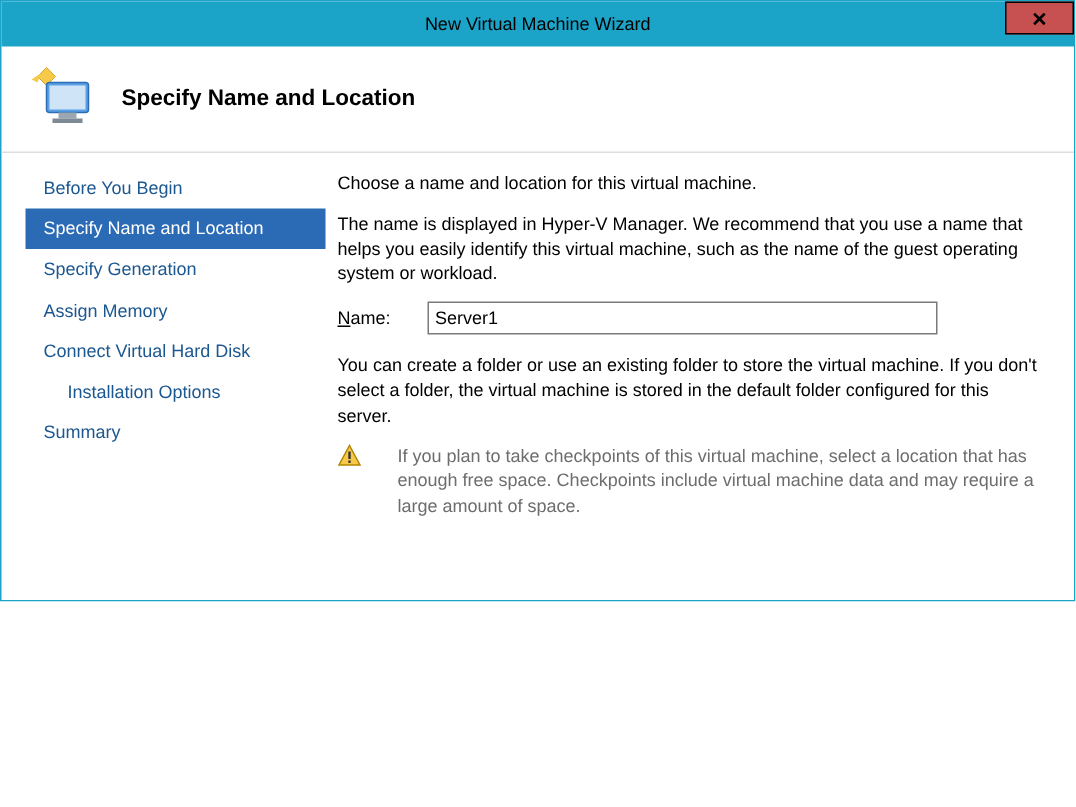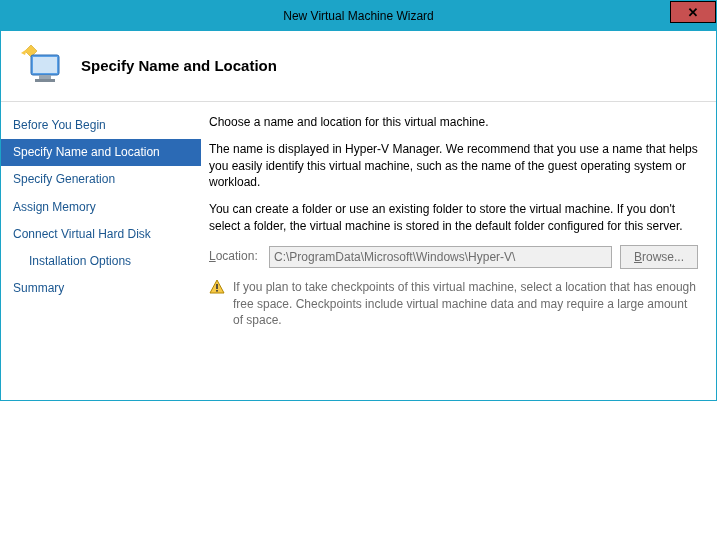--- a/index.html
+++ b/index.html
@@ -61,20 +61,21 @@
   .header-icon svg { width: 48px; height: 48px; }
   .header-title {
     font-size: 15px;
     font-weight: bold;
     color: #000;
   }
   .body {
     flex: 1;
     display: flex;
     overflow: hidden;
+    padding-left: 16px;
   }
   .sidebar {
     width: 200px;
     padding: 10px 0 10px 0;
     display: flex;
     flex-direction: column;
   }
   .nav-item {
     padding: 4px 12px;
     color: #1b5790;
@@ -134,21 +135,21 @@
     width: 78px;
     height: 24px;
     border: 1px solid #adadad;
     background: #efefef;
     color: #6d6d6d;
     font-family: inherit;
     font-size: 12px;
   }
   .info-row {
     display: flex;
-    gap: 8px;
+    gap: 24px;
     color: #6d6d6d;
     align-items: flex-start;
     margin-top: 4px;
   }
   .warn-icon {
     width: 16px; height: 16px; flex-shrink: 0;
   }
   .footer {
     border-top: 1px solid #ddd;
     padding: 12px 16px;
@@ -201,29 +202,28 @@
       <div class="nav-item">Assign Memory</div>
       <div class="nav-item">Connect Virtual Hard Disk</div>
       <div class="nav-item indent">Installation Options</div>
       <div class="nav-item">Summary</div>
     </div>
 
     <div class="content">
       <p>Choose a name and location for this virtual machine.</p>
       <p>The name is displayed in Hyper-V Manager. We recommend that you use a name that helps you easily identify this virtual machine, such as the name of the guest operating system or workload.</p>
 
+      <div class="row">
+        <label><span class="u">N</span><span>ame:</span></label>
+        <input type="text" class="name-input" value="Server1" style="">
+      </div>
 
       <p>You can create a folder or use an existing folder to store the virtual machine. If you don't select a folder, the virtual machine is stored in the default folder configured for this server.</p>
 
 
-      <div class="loc-row">
-        <label><span class="u">L</span><span>ocation:</span></label>
-        <input type="text" class="loc-input" disabled="" value="C:\ProgramData\Microsoft\Windows\Hyper-V\" style="">
-        <button class="browse-btn" disabled=""><span class="u">B</span><span>rowse...</span></button>
-      </div>
 
       <div class="info-row">
         <span class="warn-icon">
           <svg viewBox="0 0 16 16">
               <polygon points="8,1 15,14 1,14" fill="#f7c948" stroke="#b28600"></polygon>
               <rect x="7.2" y="5" width="1.6" height="5" fill="#333"></rect>
               <rect x="7.2" y="11" width="1.6" height="1.6" fill="#333"></rect>
             </svg>
         </span>
         <span>If you plan to take checkpoints of this virtual machine, select a location that has enough free space. Checkpoints include virtual machine data and may require a large amount of space.</span>

